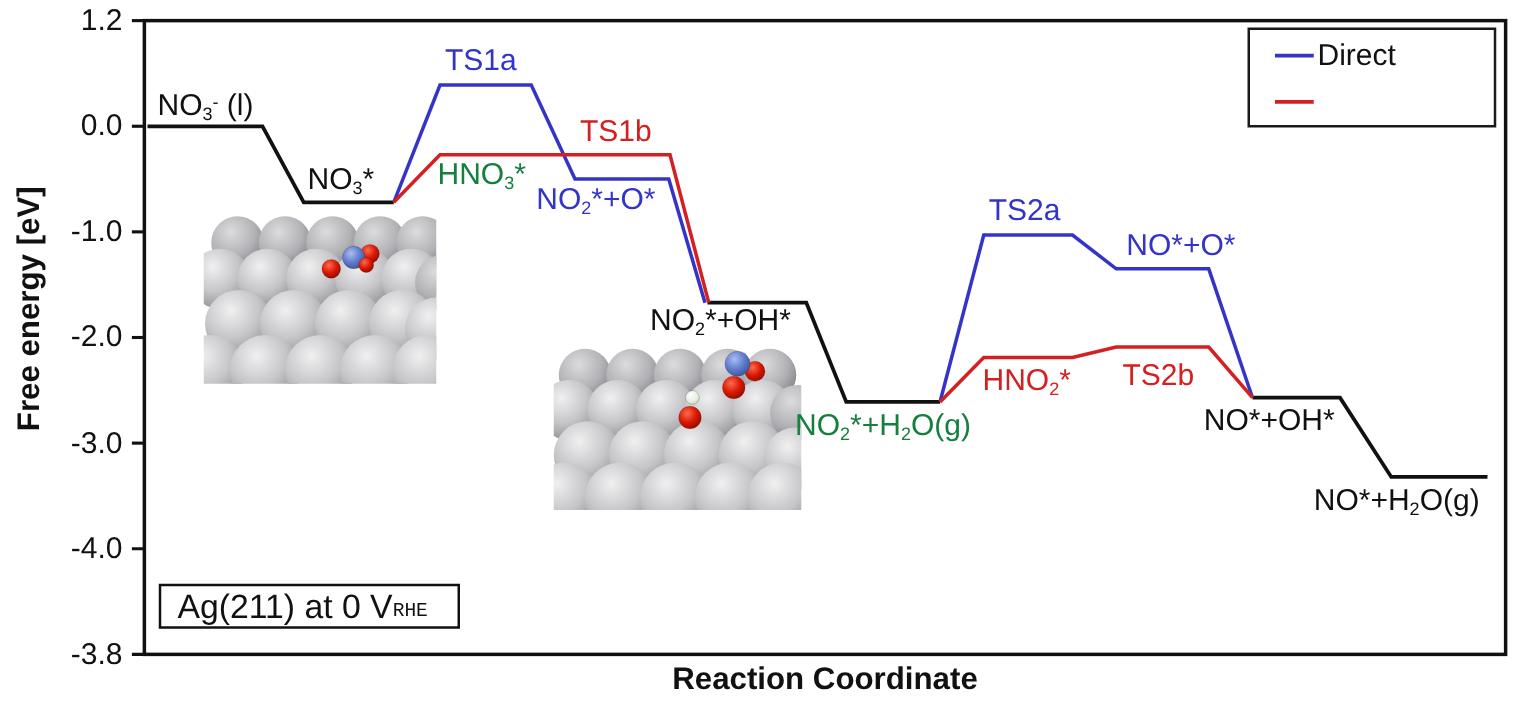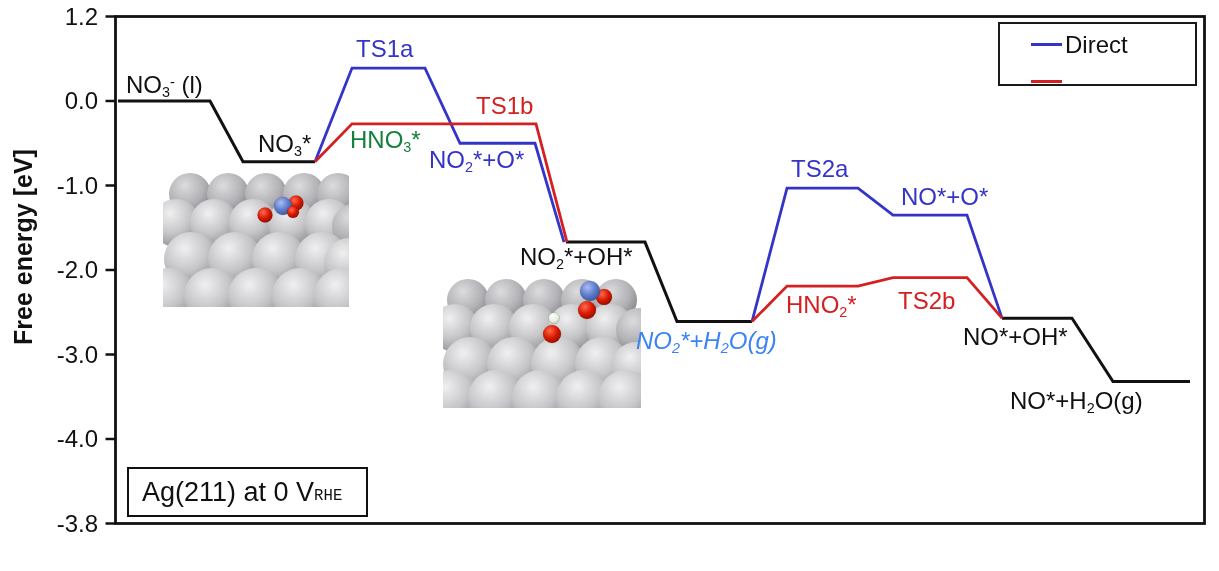--- a/index.html
+++ b/index.html
@@ -25,29 +25,29 @@
   .ylabel{
     position:absolute; left:-126px; top:232px; width:300px; height:30px;
     transform:rotate(-90deg); text-align:center;
     font-size:25px; font-weight:bold; color:#111;
   }
   .xlabel{
     position:absolute; left:115px; top:529px; width:1090px; text-align:center;
     font-size:25px; font-weight:bold; color:#111;
   }
   .legend{
-    position:absolute; left:998px; top:22px; width:199px; height:64px;
+    position:absolute; left:998px; top:22px; width:199px; height:80px;
     border:2.5px solid #1a1a1a; box-sizing:border-box; background:#fff;
-    padding:2px 0 0 31px;
+    padding:2px 0 0 20px;
   }
   .legend-item{display:flex; align-items:center; height:37px;}
   .legend-swatch{width:31px; height:3px; margin-right:3px; flex:0 0 auto;}
   .legend-label{font-size:24px; color:#111;}
   .anno{
-    position:absolute; left:127px; top:467px; width:241px; height:50px;
+    position:absolute; left:127px; top:467px; width:241px; height:36px;
     border:2px solid #111; box-sizing:border-box; background:#fff;
     display:flex; align-items:center; padding-left:13px;
     font-size:27px; white-space:nowrap;
   }
   .anno sub{font-size:0.58em;font-family:Liberation Mono, monospace;}
 </style>
 </head>
 <body>
 
 <div class="fig">
@@ -170,36 +170,37 @@
       <div class="tick-label" style="left: 40px; top: 2.5px;">1.2</div>
       <div class="tick-label" style="left: 40px; top: 87px;">0.0</div>
       <div class="tick-label" style="left: 40px; top: 171.5px;">-1.0</div>
       <div class="tick-label" style="left: 40px; top: 256px;">-2.0</div>
       <div class="tick-label" style="left: 40px; top: 340.5px;">-3.0</div>
       <div class="tick-label" style="left: 40px; top: 425px;">-4.0</div>
       <div class="tick-label" style="left: 40px; top: 509.5px;">-3.8</div>
     </div>
 
   <div class="ylabel">Free energy [eV]</div>
+  <div class="xlabel">Reaction Coordinate</div>
 
   <div id="state-labels">
       <div class="state-label" style="left: 126px; top: 72px; color: rgb(17, 17, 17);"><span>NO</span><sub>3</sub><sup>-</sup><span> (l)</span></div>
-      <div class="state-label" style="left: 258px; top: 131px; color: rgb(17, 17, 17);"><span>NO</span><sub>3</sub><span>*</span></div>
+      <div class="state-label" style="left: 246px; top: 131px; color: rgb(17, 17, 17);"><span>NO</span><sub>3</sub><span>*</span></div>
       <div class="state-label" style="left: 356px; top: 36px; color: rgb(52, 52, 200);"><span>TS1a</span></div>
       <div class="state-label" style="left: 350px; top: 127px; color: #15803d;"><span>HNO</span><sub>3</sub><span>*</span></div>
-      <div class="state-label" style="left: 464px; top: 93px; color: rgb(212, 32, 32); margin-left: 12px;"><span>TS1b</span></div>
+      <div class="state-label" style="left: 464px; top: 93px; color: rgb(212, 32, 32);"><span>TS1b</span></div>
       <div class="state-label" style="left: 429px; top: 147px; color: rgb(52, 52, 200);"><span>NO</span><sub>2</sub><span>*+O*</span></div>
       <div class="state-label" style="left: 520px; top: 244px; color: rgb(17, 17, 17);"><span>NO</span><sub>2</sub><span>*+OH*</span></div>
-      <div class="state-label" style="left: 636px; top: 328px; color: #3b82f6; font-style: italic;"><span>NO</span><sub>2</sub><span>*+H</span><sub>2</sub><span>O(g)</span></div>
+      <div class="state-label" style="left: 636px; top: 328px; color: #15803d;"><span>NO</span><sub>2</sub><span>*+H</span><sub>2</sub><span>O(g)</span></div>
       <div class="state-label" style="left: 791px; top: 156px; color: rgb(52, 52, 200);"><span>TS2a</span></div>
       <div class="state-label" style="left: 901px; top: 184px; color: rgb(52, 52, 200);"><span>NO*+O*</span></div>
       <div class="state-label" style="left: 786px; top: 292px; color: rgb(212, 32, 32);"><span>HNO</span><sub>2</sub><span>*</span></div>
       <div class="state-label" style="left: 898px; top: 288px; color: rgb(212, 32, 32);"><span>TS2b</span></div>
       <div class="state-label" style="left: 963px; top: 324px; color: rgb(17, 17, 17);"><span>NO*+OH*</span></div>
-      <div class="state-label" style="left: 1010px; top: 388px; color: rgb(17, 17, 17);"><span>NO*+H</span><sub>2</sub><span>O(g)</span></div>
+      <div class="state-label" style="left: 1051px; top: 388px; color: rgb(17, 17, 17);"><span>NO*+H</span><sub>2</sub><span>O(g)</span></div>
     </div>
 
   <div class="legend" id="legend">
       <div class="legend-item">
         <div class="legend-swatch" style="background: rgb(52, 52, 200);"></div>
         <div class="legend-label">Direct</div>
       </div>
       <div class="legend-item">
         <div class="legend-swatch" style="background: rgb(212, 32, 32);"></div>
       </div>

